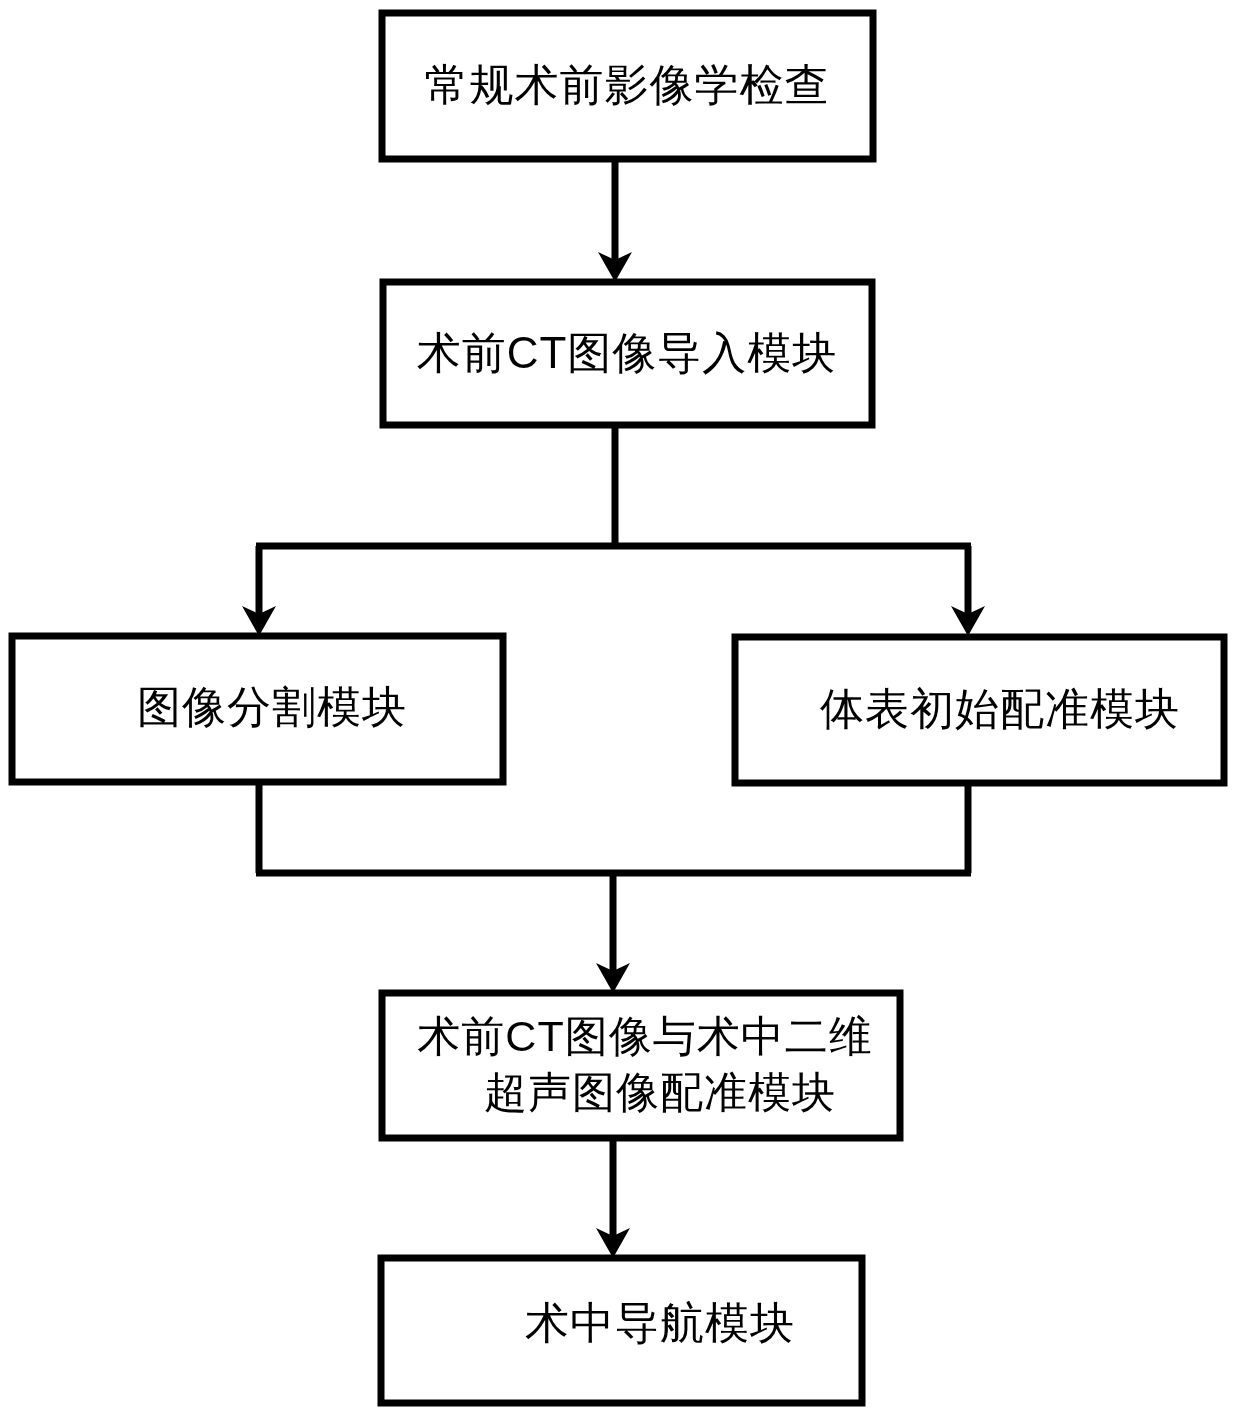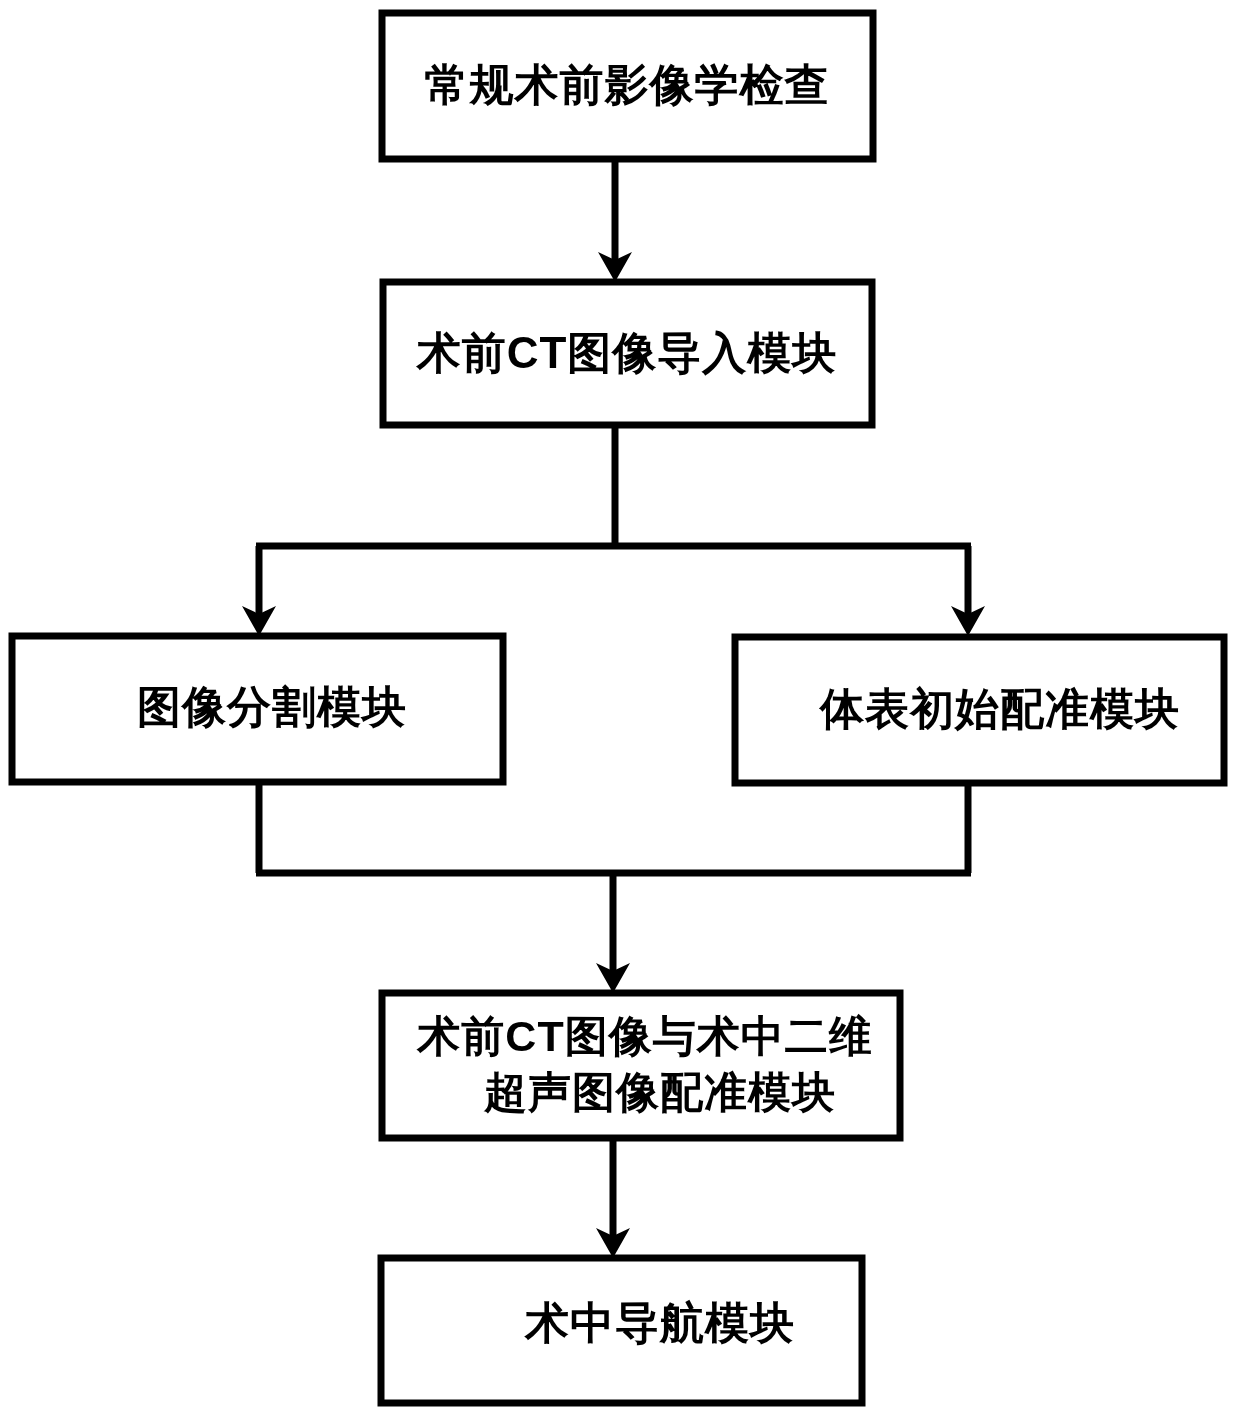--- a/index.html
+++ b/index.html
@@ -9,21 +9,20 @@
   }
   body {
     font-family: "Liberation Sans", "DejaVu Sans", sans-serif;
   }
   #flowchart-root {
     position: relative;
     width: 1240px;
     height: 1418px;
     background: #ffffff;
     overflow: hidden;
-    font-weight: bold;
   }
   svg.flow-canvas {
     position: absolute;
     top: 0;
     left: 0;
     width: 1240px;
     height: 1418px;
     display: block;
   }
   .node-box {

